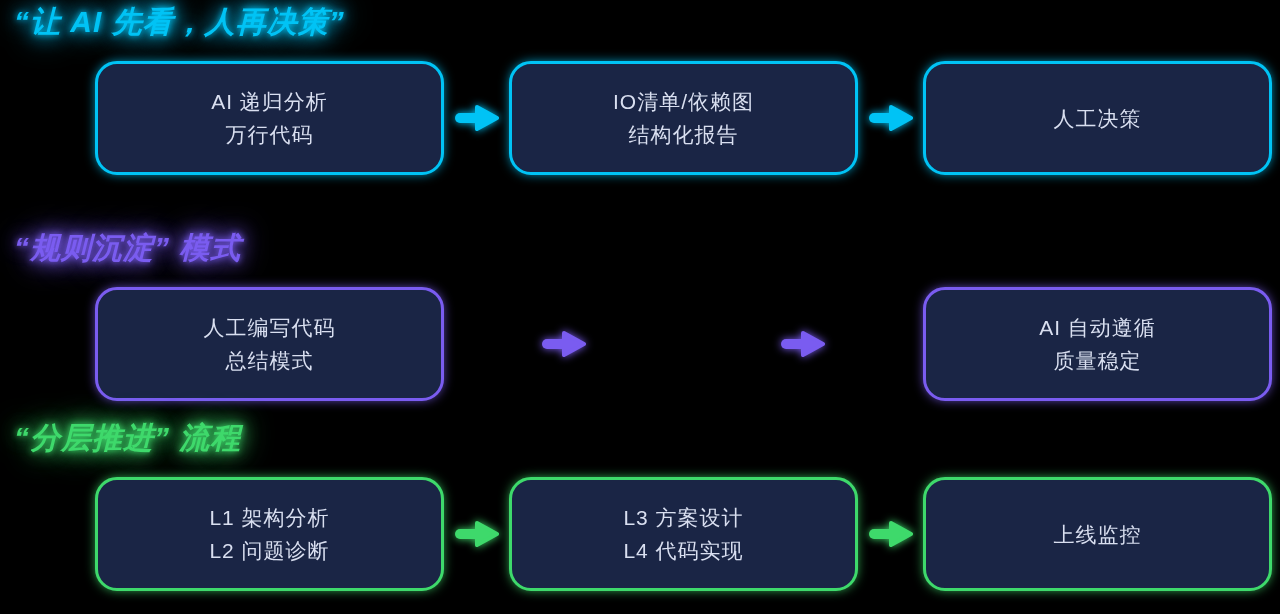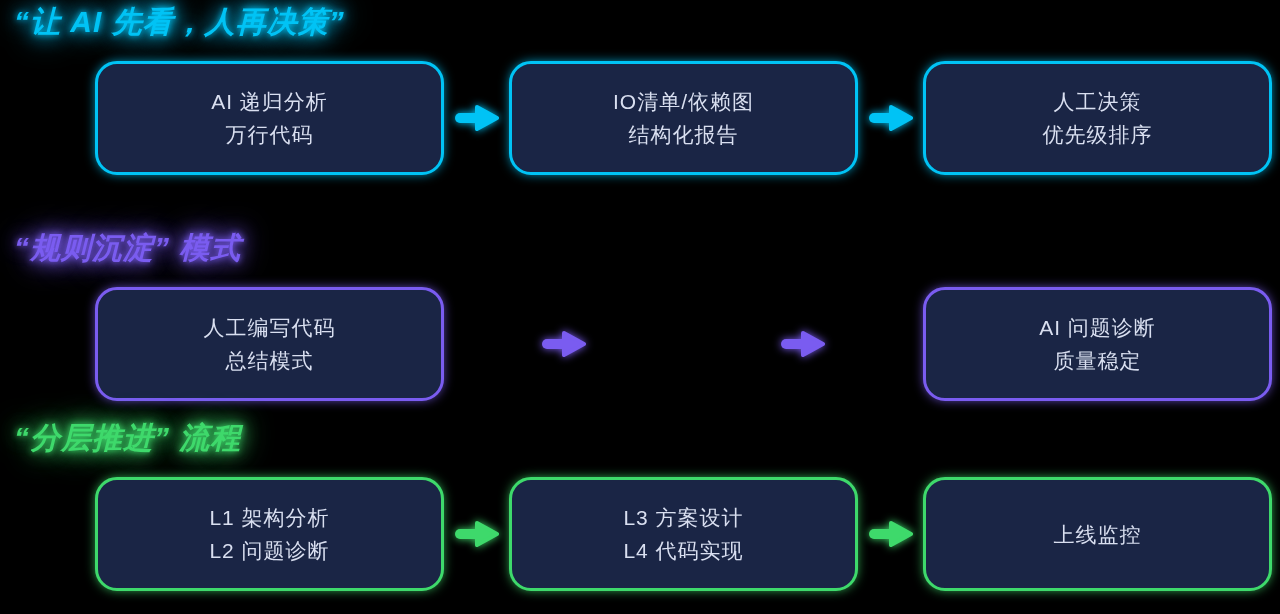--- a/index.html
+++ b/index.html
@@ -68,21 +68,20 @@
         <div class="box-line">结构化报告</div>
       </div>
       <div class="arrow-zone">
         <svg width="46" height="32" viewBox="0 0 46 32" aria-hidden="true">
           <line x1="6" y1="16" x2="24" y2="16" stroke="currentColor" stroke-width="10" stroke-linecap="round"></line>
           <path d="M23 5 L43 16 L23 27 Z" fill="currentColor" stroke="currentColor" stroke-width="4" stroke-linejoin="round"></path>
         </svg>
       </div>
       <div class="flow-box">
         <div class="box-line">人工决策</div>
-        <div class="box-line">优先级排序</div>
       </div>
     </div>
   </section>
 
   <section class="flow-section" style="top: 230px; --accent: #7A5CF0;">
     <h2 class="section-title">“规则沉淀” 模式</h2>
     <div class="flow-row">
       <div class="flow-box">
         <div class="box-line">人工编写代码</div>
         <div class="box-line">总结模式</div>
@@ -93,21 +92,21 @@
           <path d="M23 5 L43 16 L23 27 Z" fill="currentColor" stroke="currentColor" stroke-width="4" stroke-linejoin="round"></path>
         </svg>
       </div>
       <div class="arrow-zone">
         <svg width="46" height="32" viewBox="0 0 46 32" aria-hidden="true">
           <line x1="6" y1="16" x2="24" y2="16" stroke="currentColor" stroke-width="10" stroke-linecap="round"></line>
           <path d="M23 5 L43 16 L23 27 Z" fill="currentColor" stroke="currentColor" stroke-width="4" stroke-linejoin="round"></path>
         </svg>
       </div>
       <div class="flow-box">
-        <div class="box-line">AI 问题诊断</div>
+        <div class="box-line">AI 自动遵循</div>
         <div class="box-line">质量稳定</div>
       </div>
     </div>
   </section>
 
   <section class="flow-section" style="top: 420px; --accent: #3ED96B;">
     <h2 class="section-title">“分层推进” 流程</h2>
     <div class="flow-row">
       <div class="flow-box">
         <div class="box-line">L1 架构分析</div>

